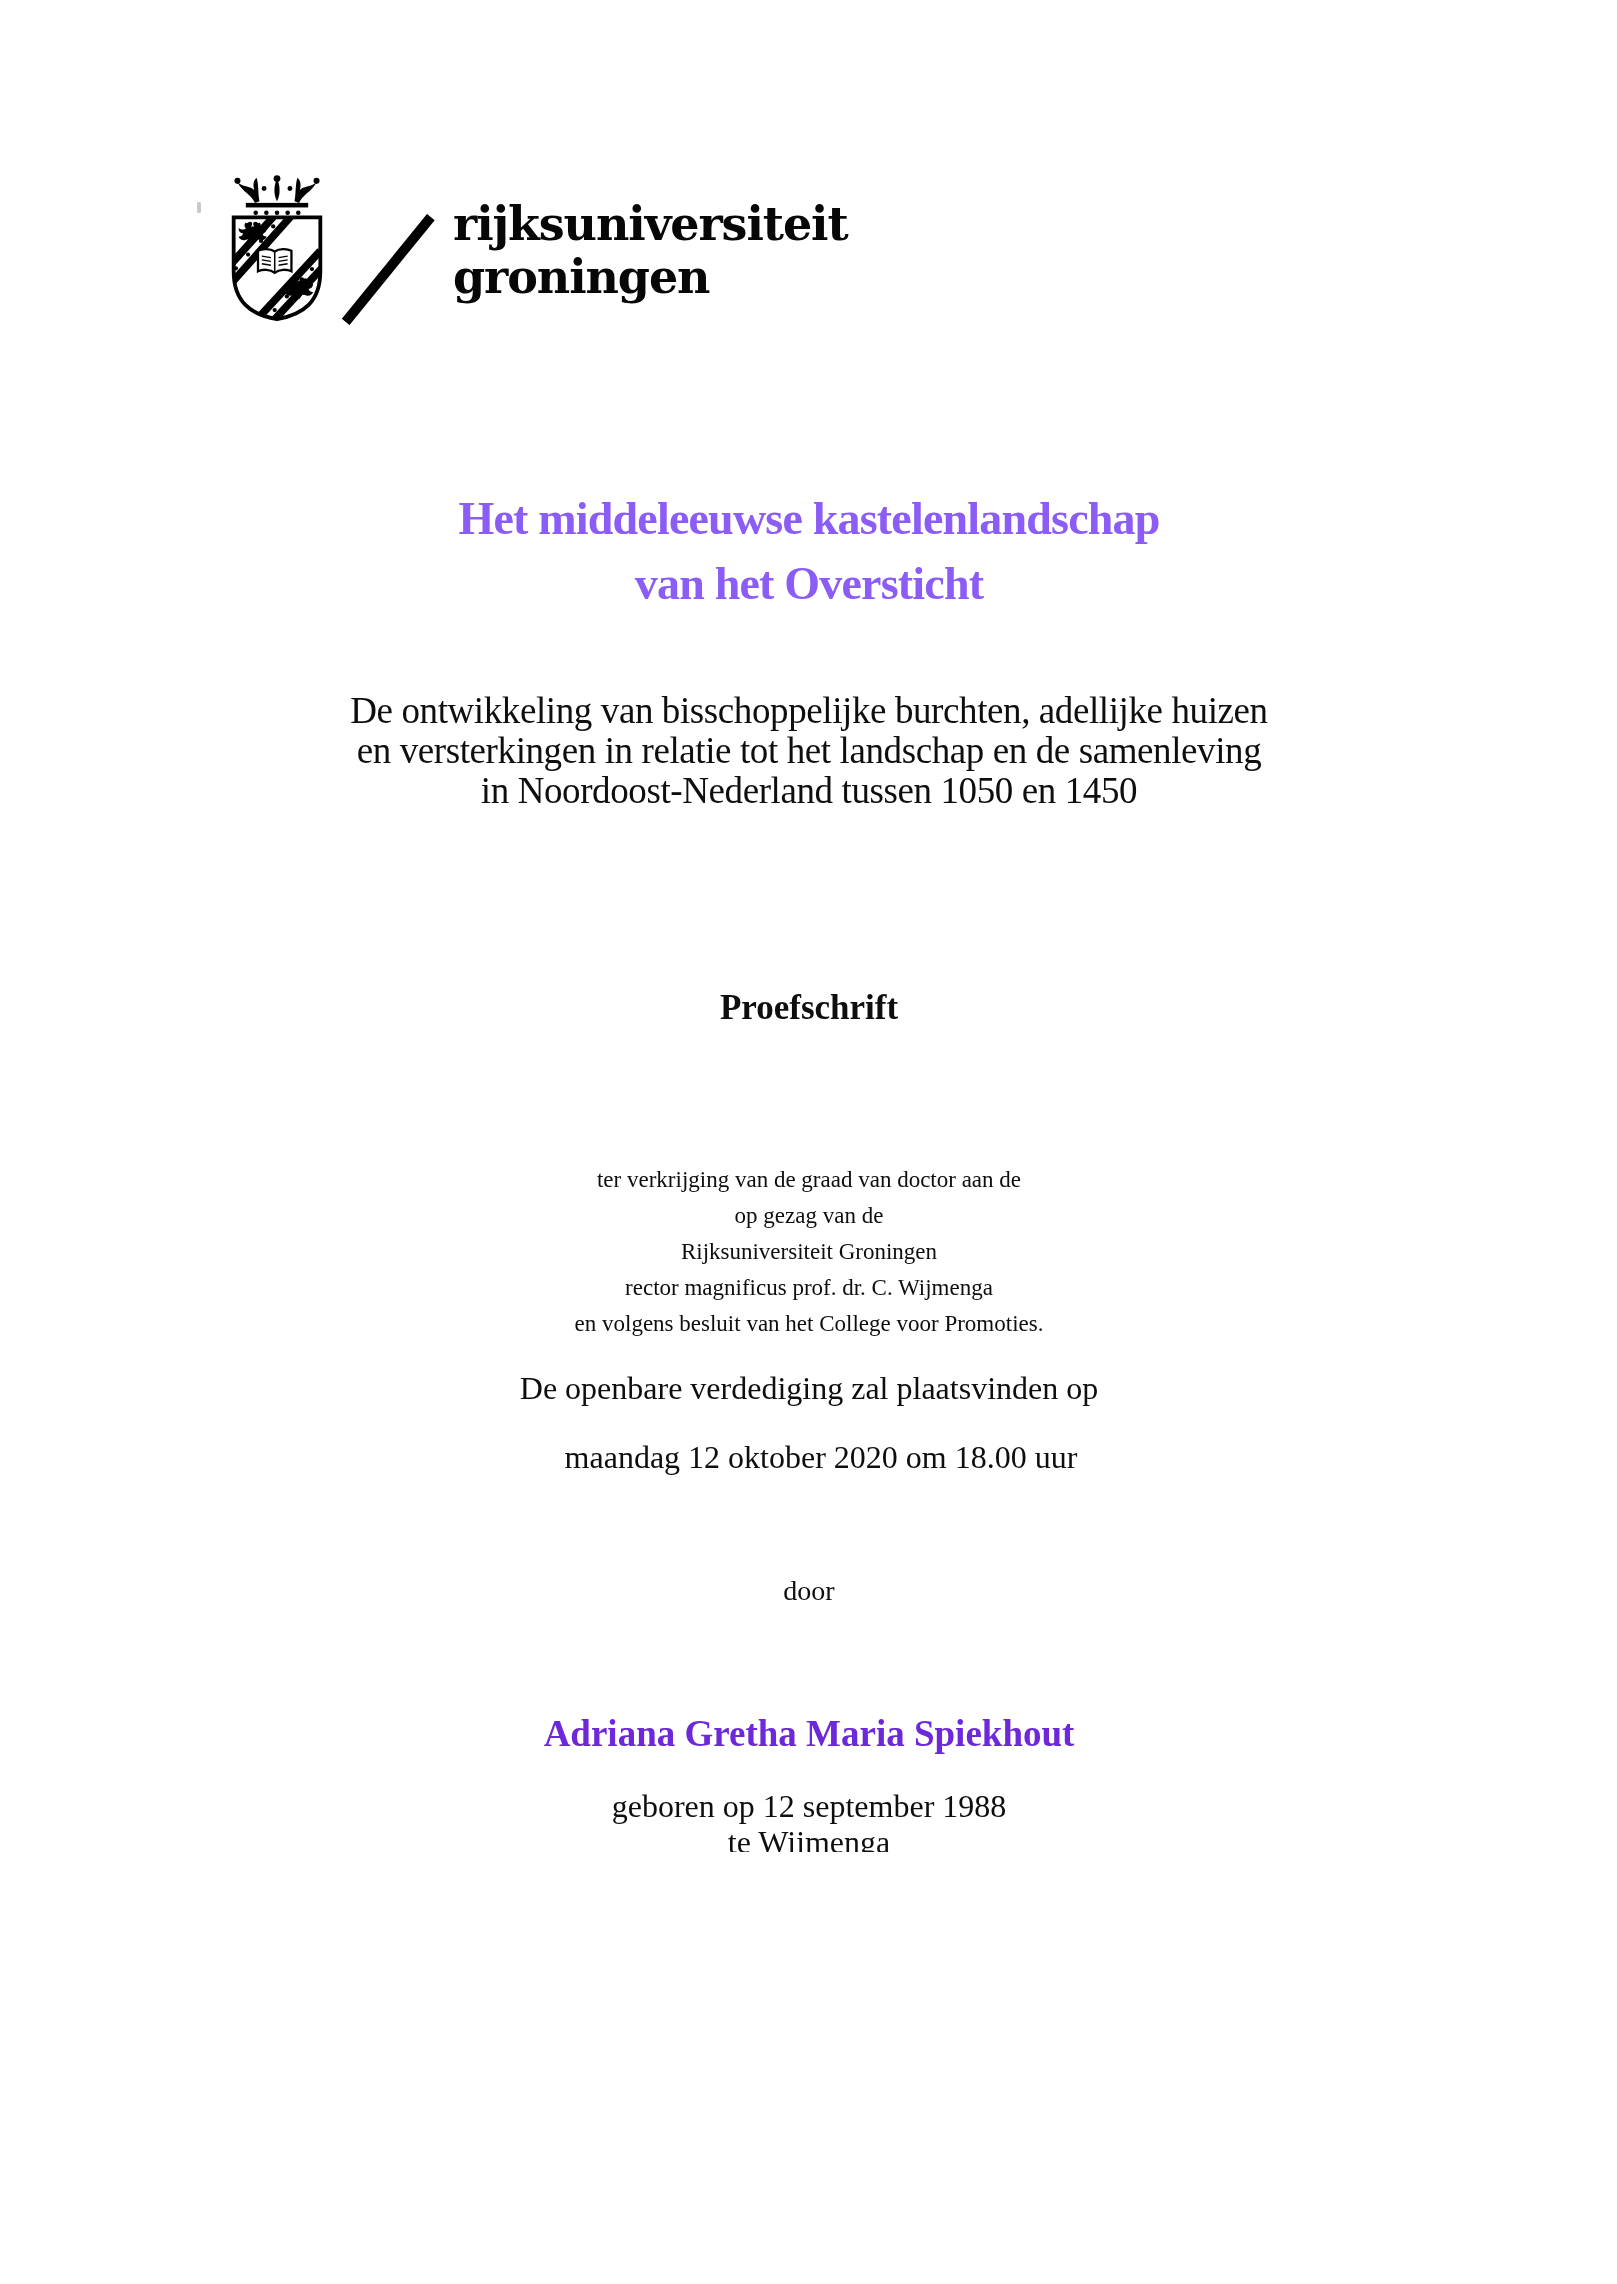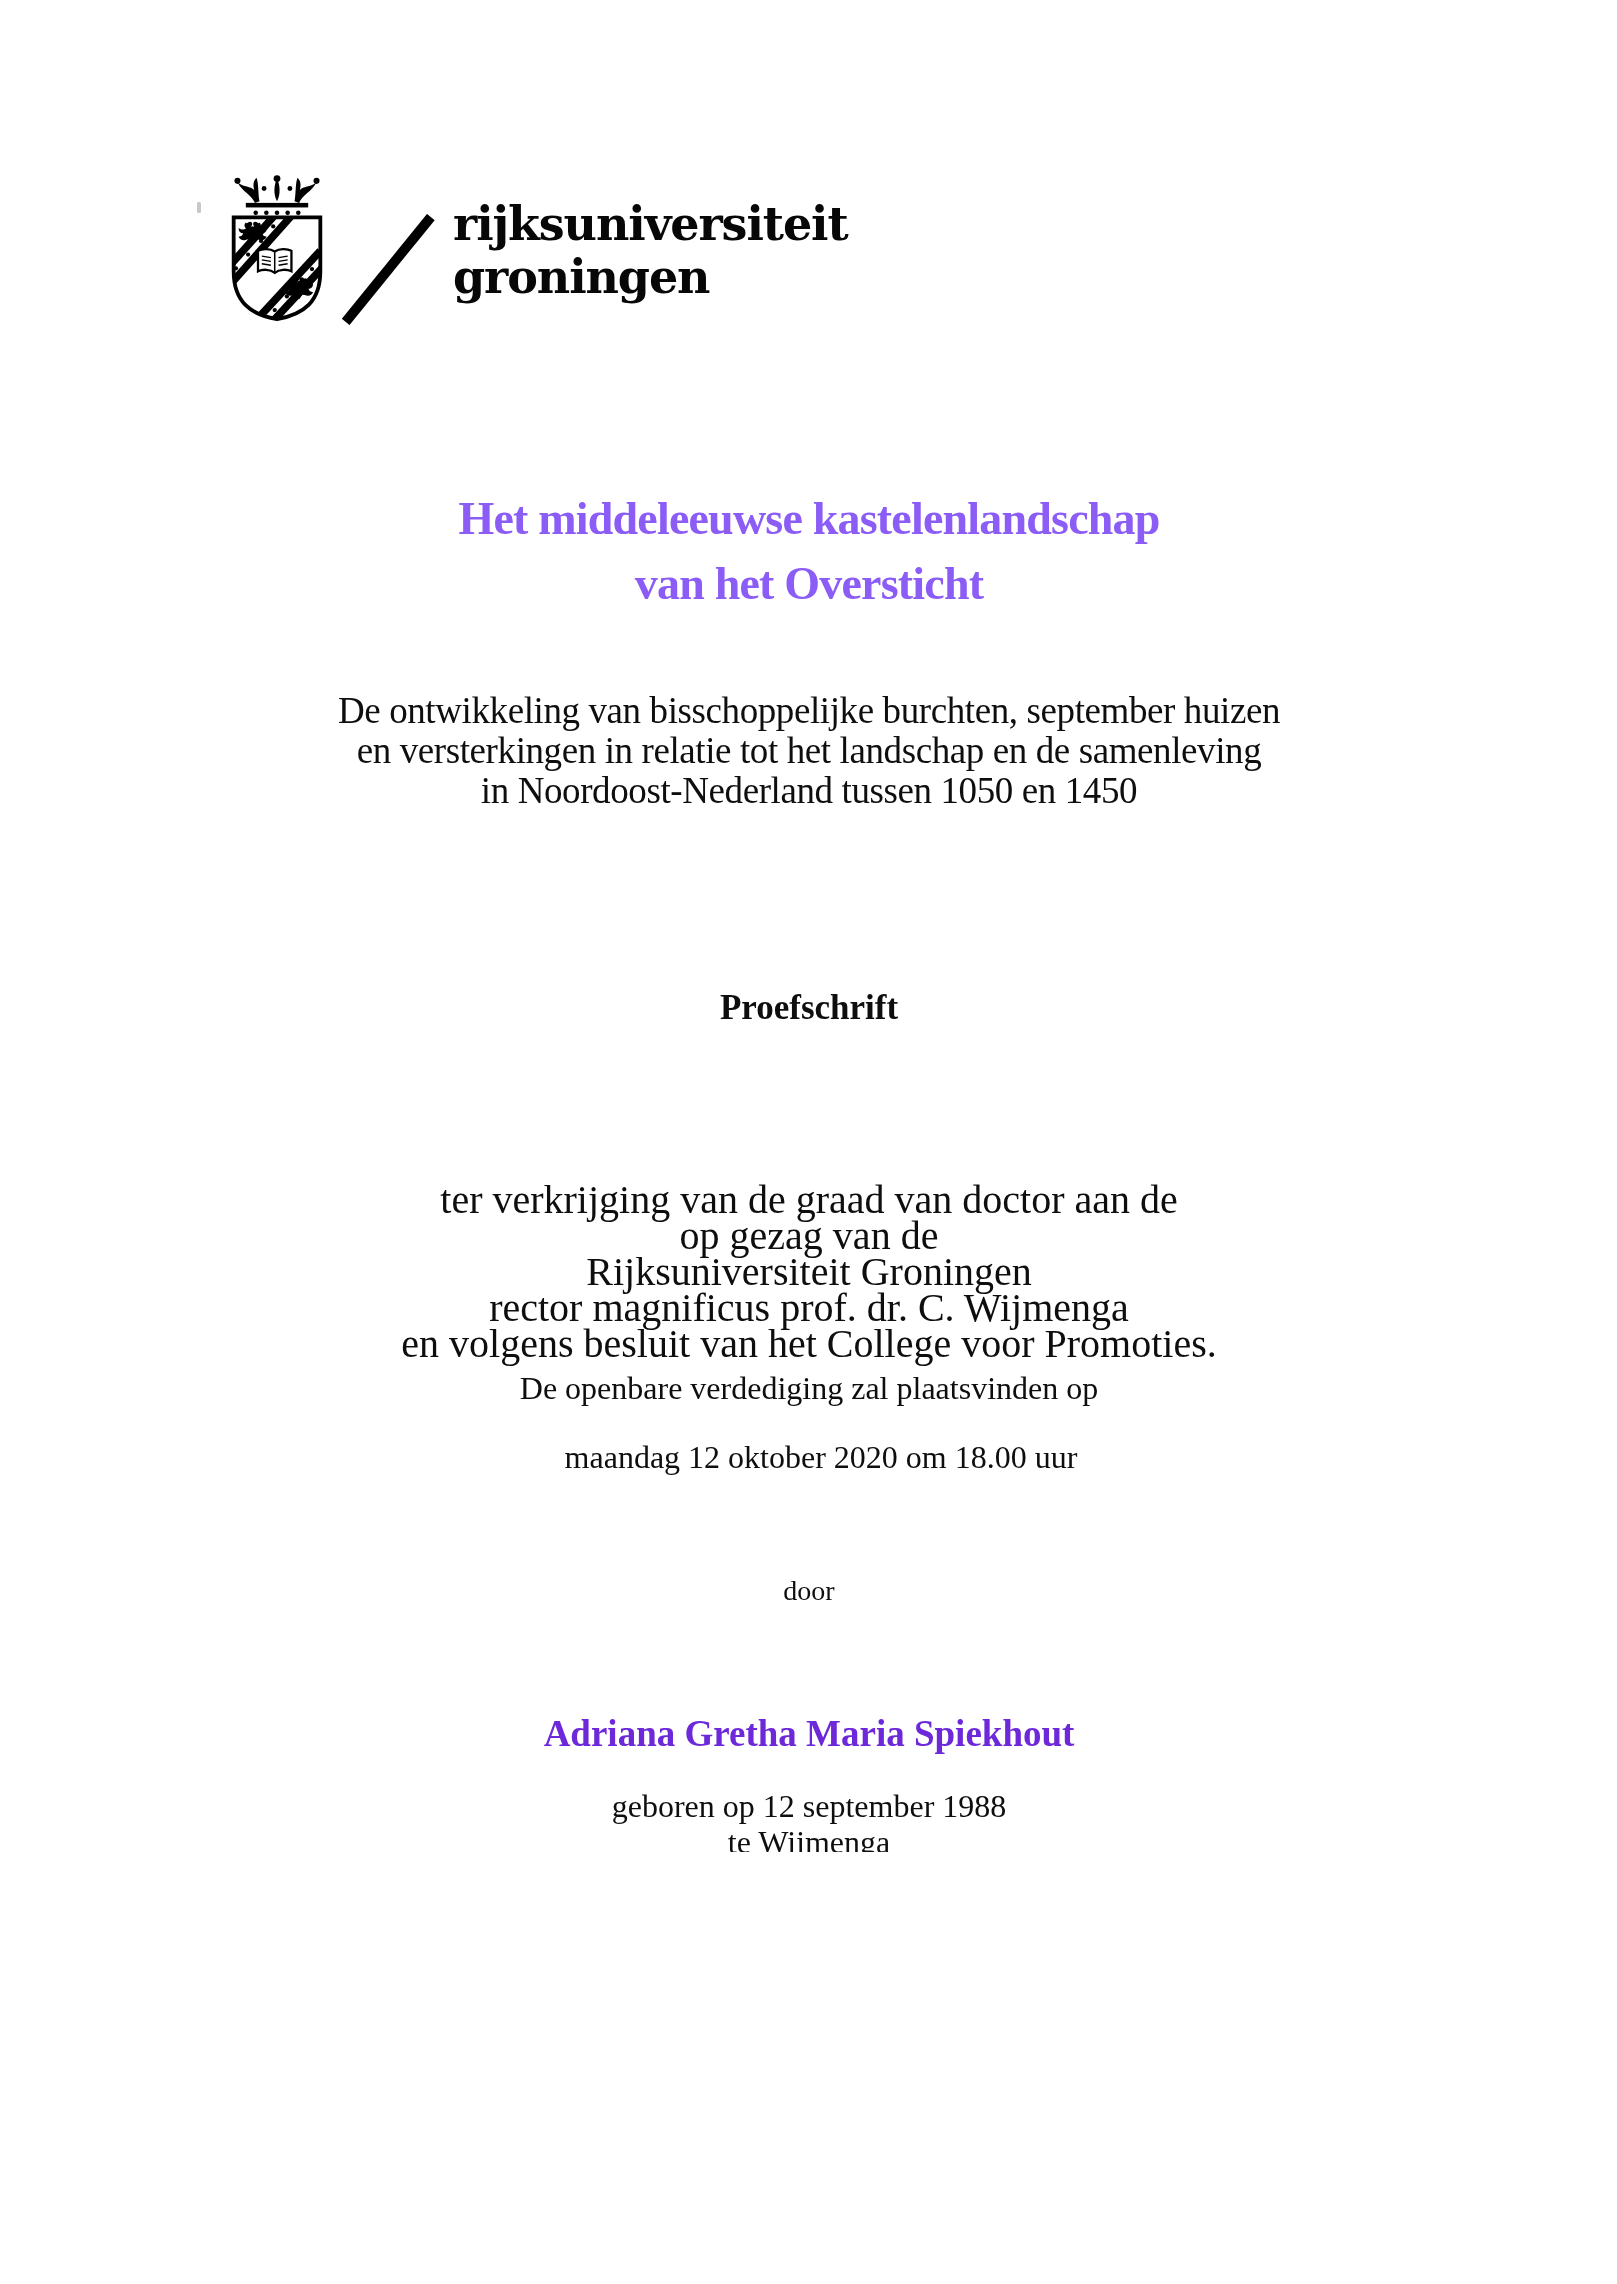--- a/index.html
+++ b/index.html
@@ -55,23 +55,22 @@
     letter-spacing:-0.4px;
   }
   .proefschrift {
     top:989px;
     font-size:35px;
     font-weight:bold;
     line-height:38px;
   }
   .decree {
     top:1162px;
-    font-size:40px;
+    font-size:23px;
     line-height:36px;
-    margin-top:20px;
   }
   .announce { top:1370px; font-size:32px; line-height:36px; }
   .datetime { top:1439px; font-size:32px; line-height:36px;padding-left:24px; }
   .door     { top:1573px; font-size:28px; line-height:36px; }
   .author   {
     top:1714px;
     font-size:37px;
     font-weight:bold;
     line-height:40px;
     color:#6d28d9;
@@ -163,21 +162,21 @@
   </div>
 
   <div class="scan-artifact"></div>
 
   <h1 class="centered title">
     <span>Het middeleeuwse kastelenlandschap</span><br>
     <span>van het Oversticht</span>
   </h1>
 
   <div class="centered subtitle">
-    <div>De ontwikkeling van bisschoppelijke burchten, september huizen</div>
+    <div>De ontwikkeling van bisschoppelijke burchten, adellijke huizen</div>
     <div>en versterkingen in relatie tot het landschap en de samenleving</div>
     <div>in Noordoost-Nederland tussen 1050 en 1450</div>
   </div>
 
   <div class="centered proefschrift">Proefschrift</div>
 
   <div class="centered decree">
     <div>ter verkrijging van de graad van doctor aan de</div>
     <div>op gezag van de</div>
     <div>Rijksuniversiteit Groningen</div>

